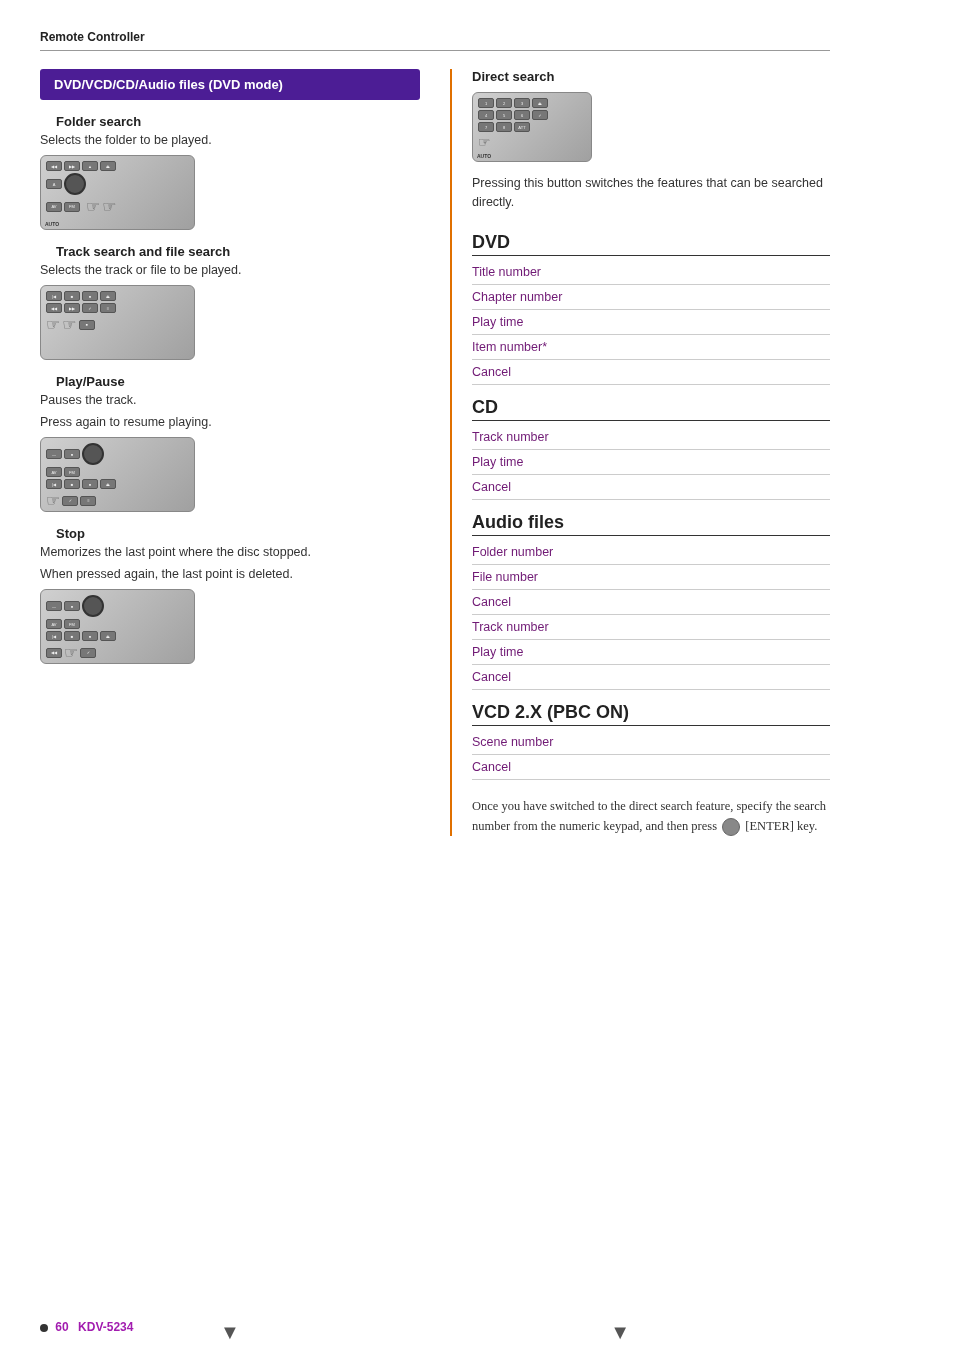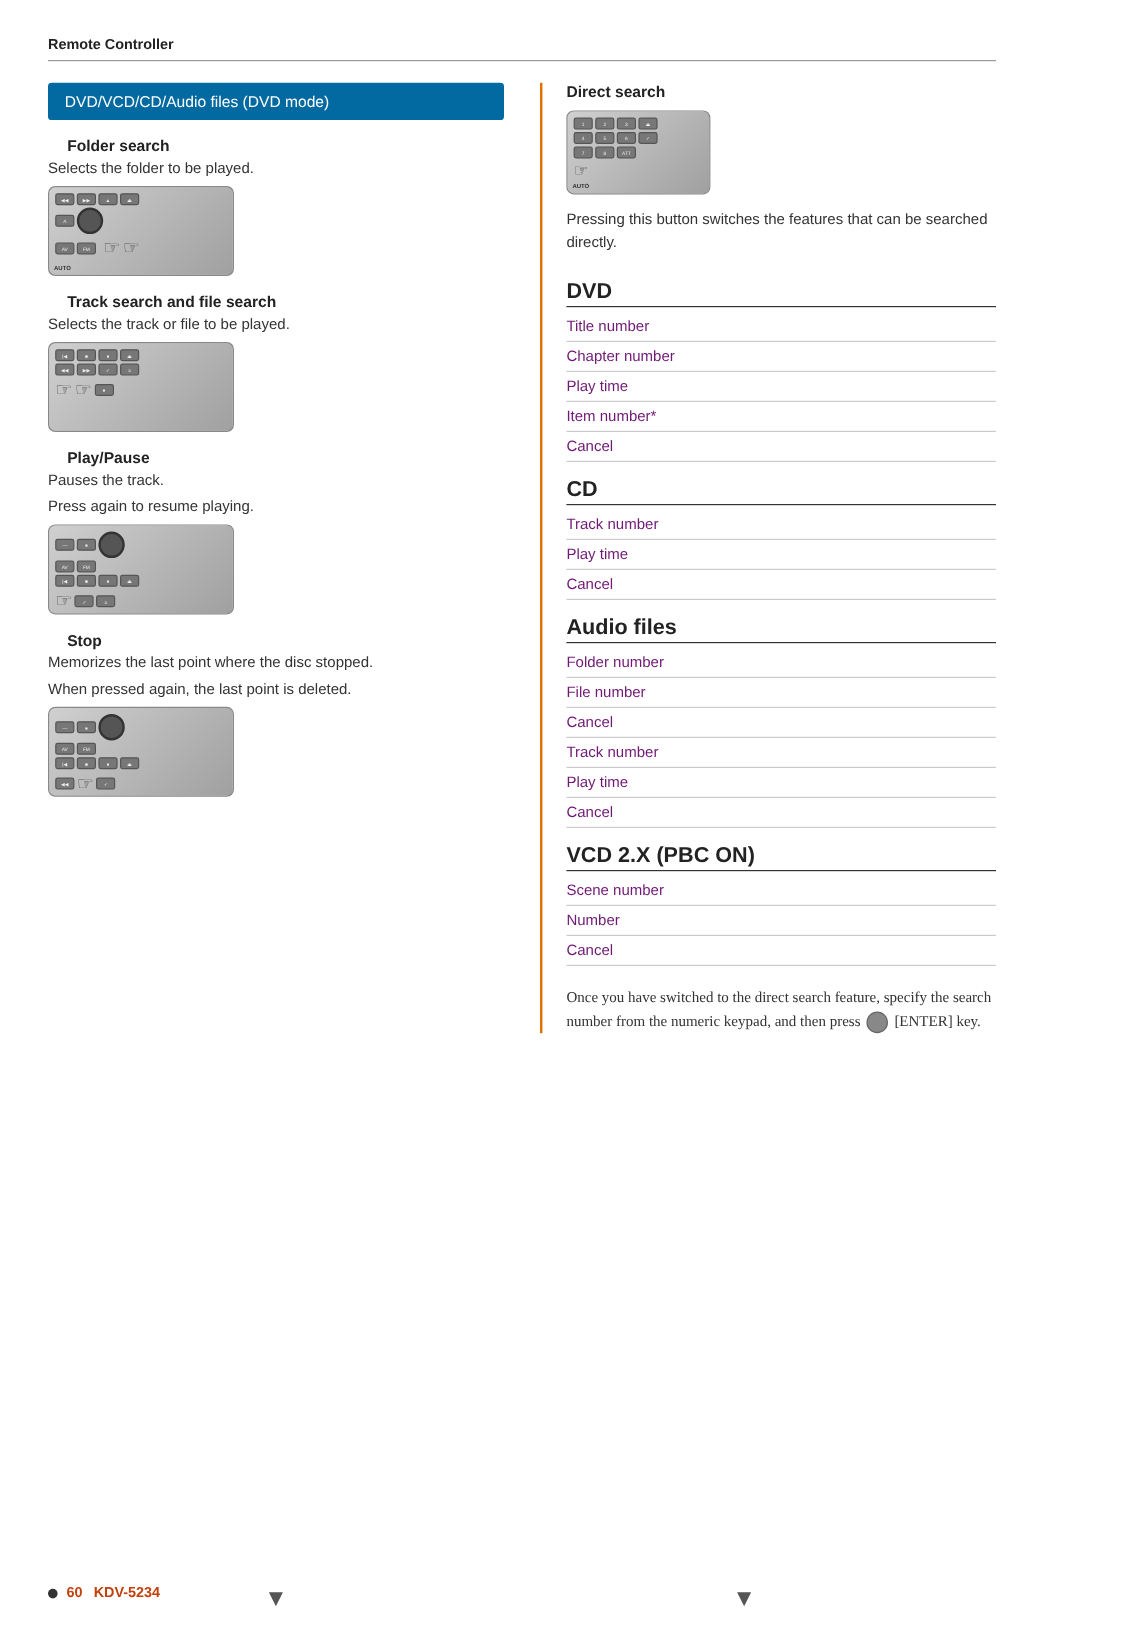--- a/index.html
+++ b/index.html
@@ -31,26 +31,26 @@
     .left-col {
       width: 380px;
       flex-shrink: 0;
     }
     .right-col {
       flex: 1;
       border-left: 2px solid #e07000;
       padding-left: 20px;
     }
     .section-box {
-      background: #0369a1;
+      background: #4c1d95;
       color: #fff;
       border-radius: 3px;
       padding: 8px 14px;
       margin-bottom: 14px;
-      font-weight: normal;
+      font-weight: bold;
       font-size: 13px;
     }
     .subsection-title {
       font-weight: bold;
       font-size: 13px;
       margin-bottom: 4px;
       margin-top: 14px;
       padding-left: 16px;
     }
     .subsection-desc {
@@ -107,21 +107,21 @@
       vertical-align: middle;
       margin: 0 2px;
       border: 1px solid #666;
     }
     .page-footer {
       position: absolute;
       bottom: 20px;
       left: 40px;
       font-size: 12px;
       font-weight: bold;
-      color: #c2410c;
+      color: #a21caf;
     }
     .footer-dot {
       display: inline-block;
       width: 8px;
       height: 8px;
       background: #333;
       border-radius: 50%;
       margin-right: 4px;
       vertical-align: middle;
     }
@@ -371,21 +371,20 @@
 
       <div>
         <div class="list-item">Track number</div>
         <div class="list-item">Play time</div>
         <div class="list-item">Cancel</div>
       </div>
 
       <div>
         <div class="subsection-header">VCD 2.X (PBC ON)</div>
         <div class="list-item">Scene number</div>
-        <div class="list-item">Number</div>
         <div class="list-item">Cancel</div>
       </div>
 
       <div class="bottom-note">
         <span>Once you have switched to the direct search feature, specify the search number from the numeric keypad, and then press</span>
         <span class="enter-key-icon"></span>
         <span>[ENTER] key.</span>
       </div>
 
     </div>

